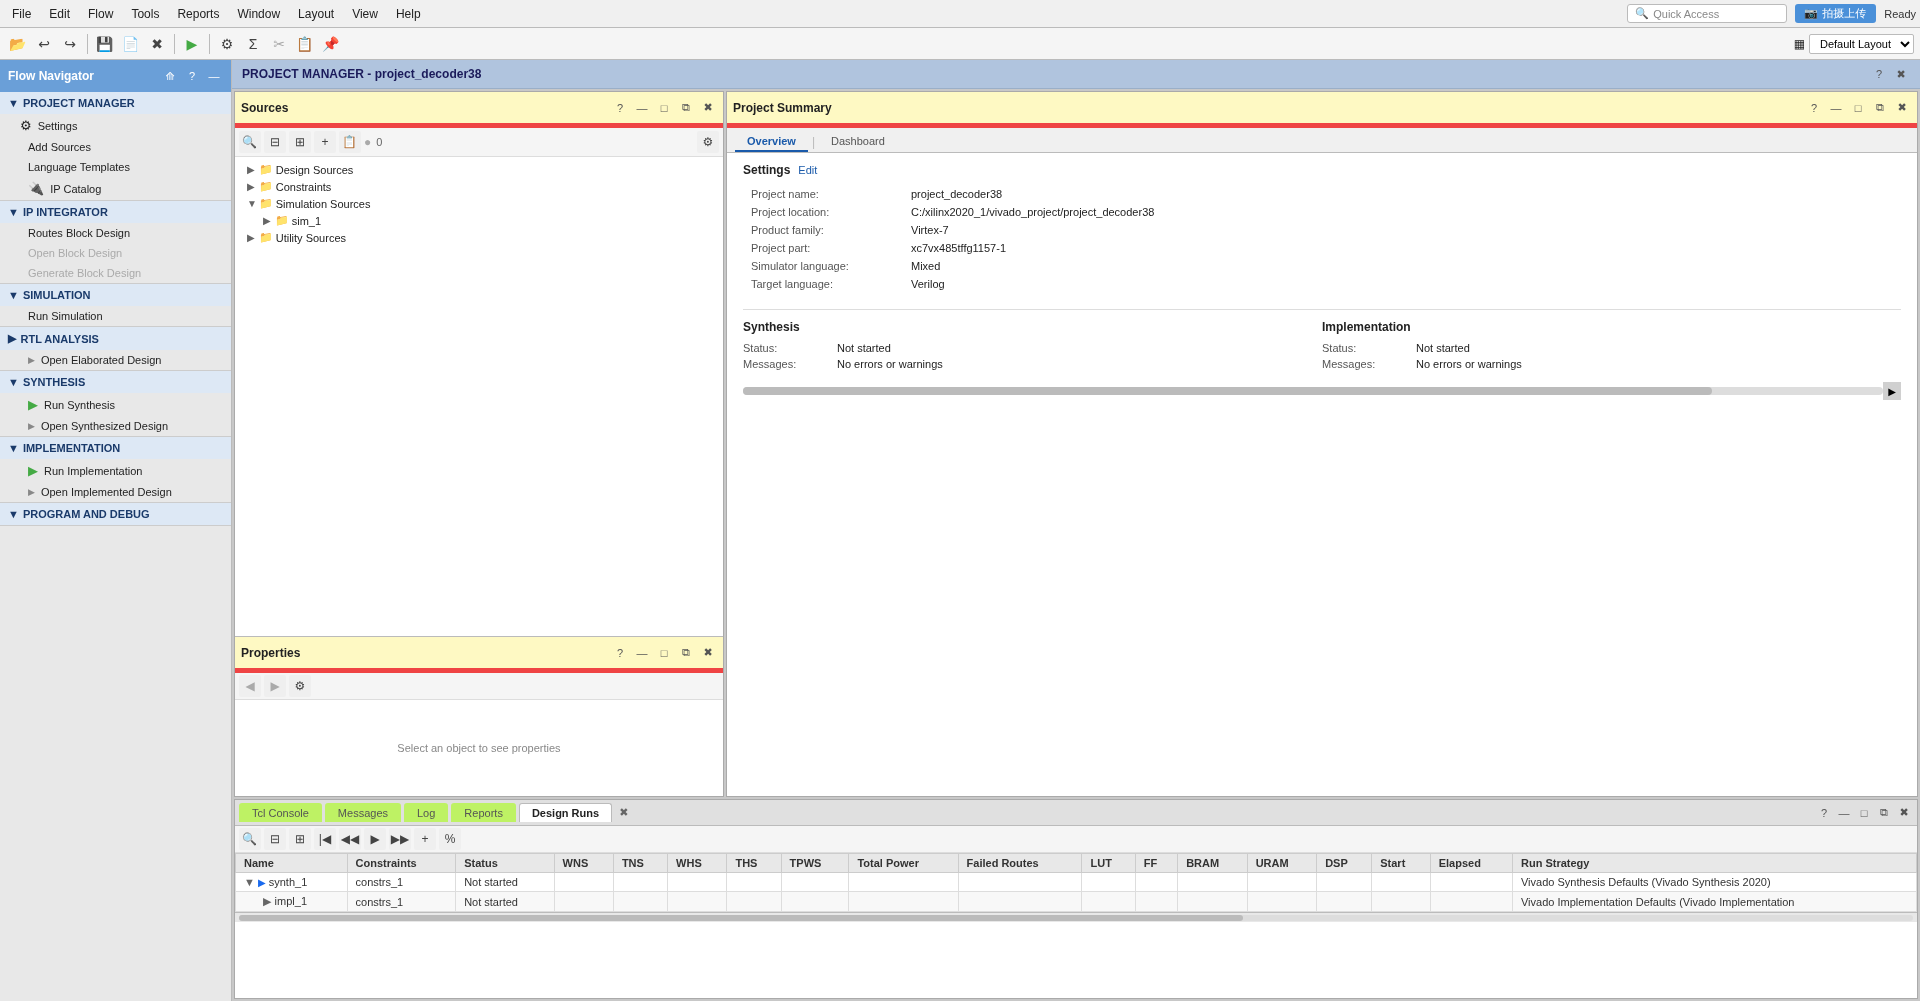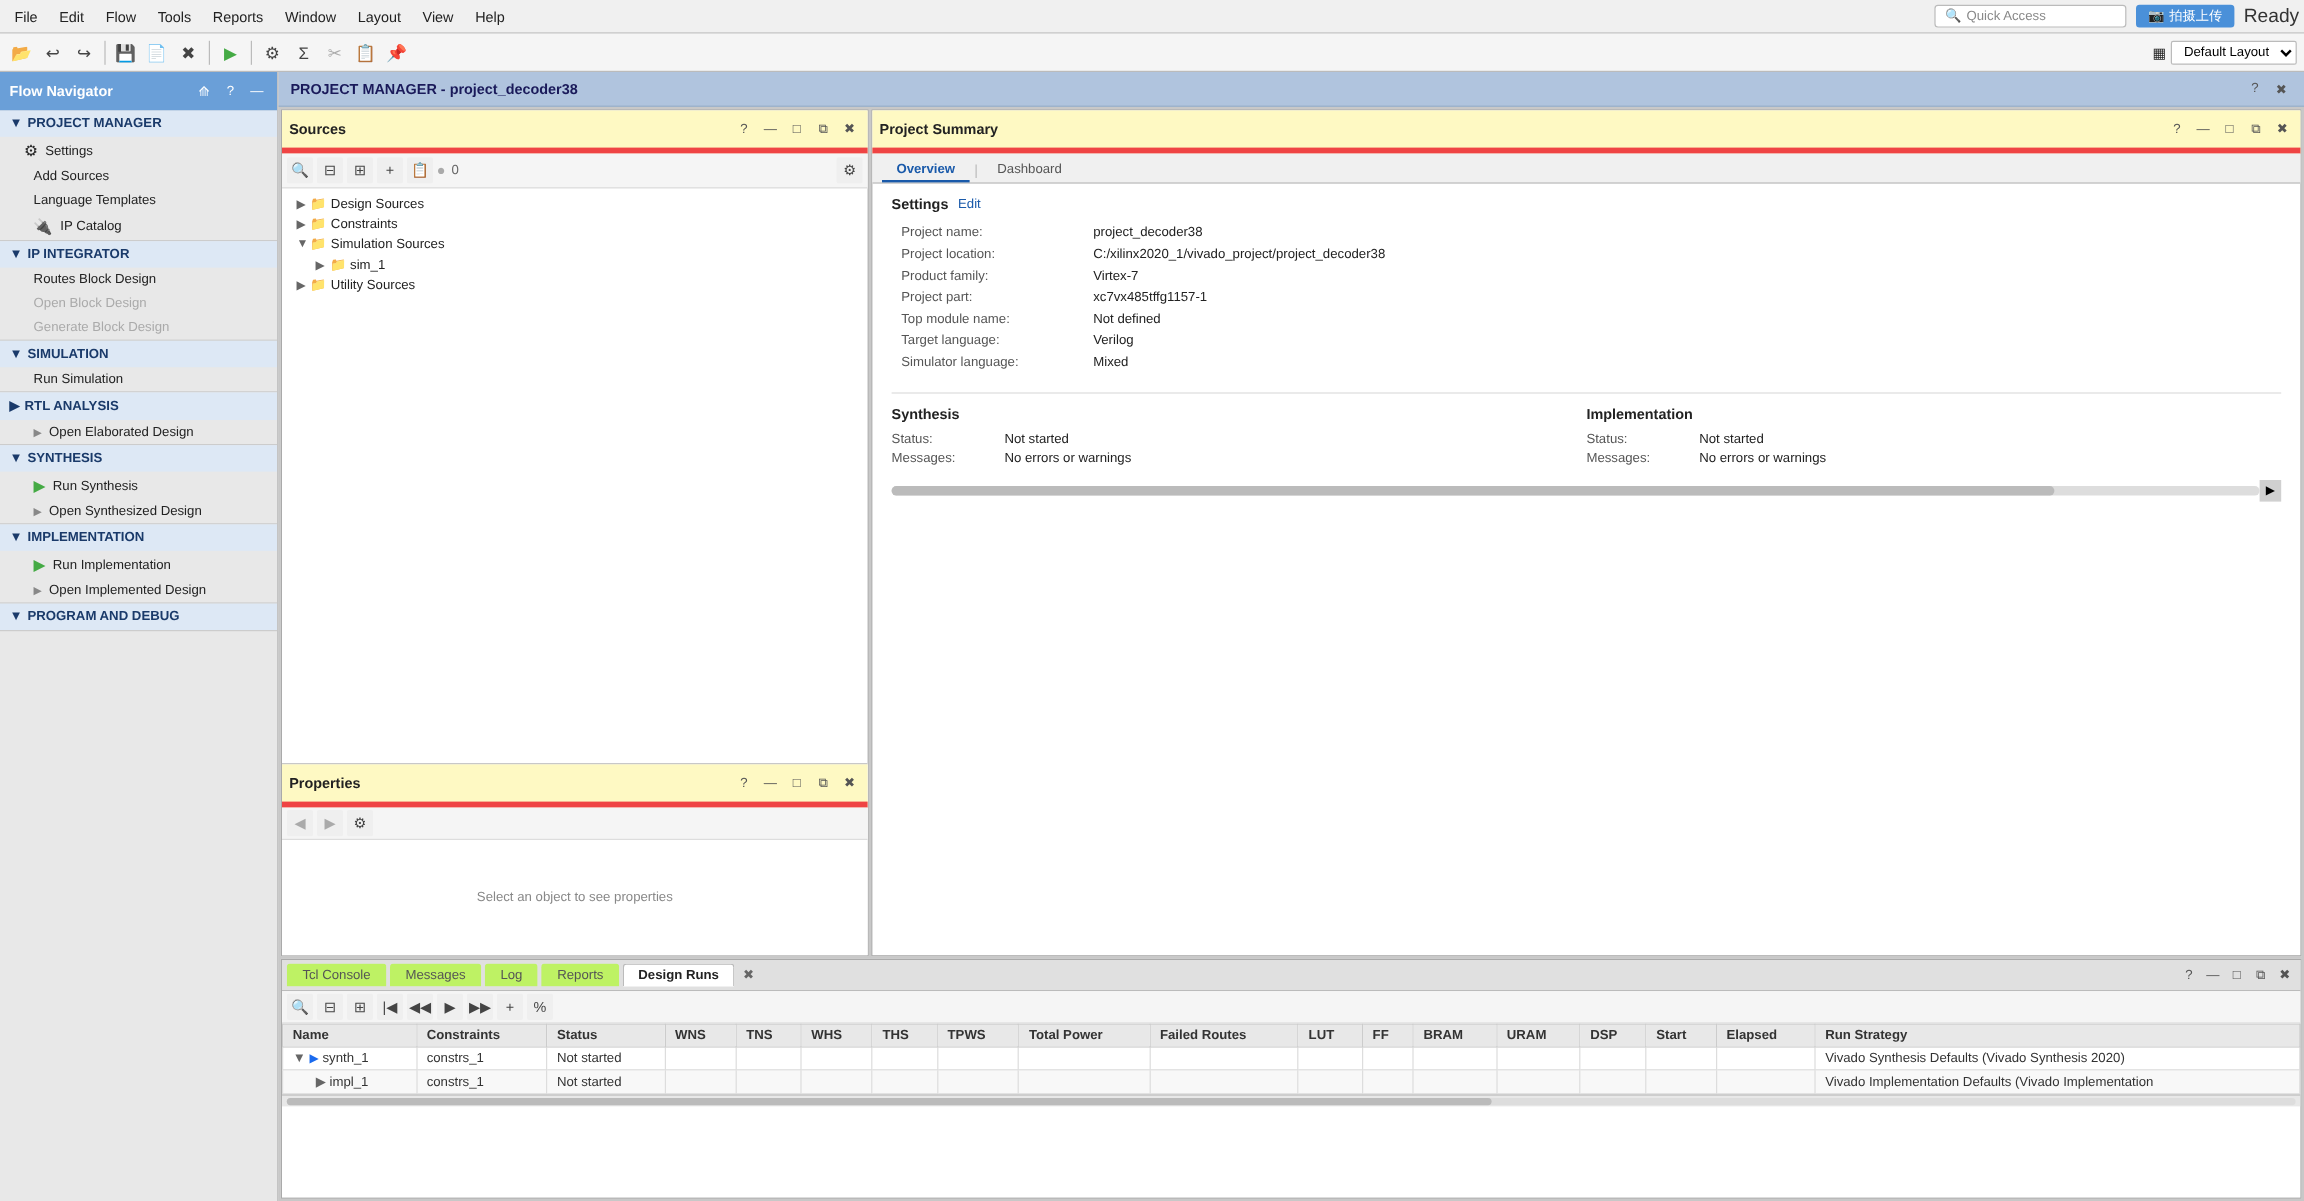--- a/index.html
+++ b/index.html
@@ -4,21 +4,21 @@
   <style>
     * { box-sizing: border-box; margin: 0; padding: 0; }
     body { font-family: 'Segoe UI', Arial, sans-serif; font-size: 12px; background: #d4d4d4; color: #222; overflow: hidden; }
 
     
     .menubar { display: flex; align-items: center; background: #f0f0f0; border-bottom: 1px solid #bbb; height: 28px; padding: 0 4px; gap: 2px; }
     .menubar-item { padding: 2px 8px; cursor: pointer; font-size: 12px; border-radius: 2px; }
     .menubar-right { margin-left: auto; display: flex; align-items: center; gap: 8px; }
     .quick-access { display: flex; align-items: center; background: #fff; border: 1px solid #bbb; border-radius: 3px; padding: 2px 8px; gap: 4px; font-size: 11px; color: #888; width: 160px; }
     .upload-btn { background: #4a90d9; color: #fff; border: none; border-radius: 3px; padding: 2px 10px; font-size: 11px; cursor: pointer; display: flex; align-items: center; gap: 4px; }
-    .ready-label { font-size: 16px; color: #333; }
+    .ready-label { font-size: 11px; color: #333; }
 
     
     .toolbar { display: flex; align-items: center; background: #f5f5f5; border-bottom: 1px solid #bbb; height: 32px; padding: 0 6px; gap: 2px; }
     .toolbar-btn { width: 24px; height: 24px; display: flex; align-items: center; justify-content: center; cursor: pointer; border-radius: 2px; font-size: 14px; color: #444; border: none; background: none; }
     .toolbar-sep { width: 1px; background: #bbb; height: 20px; margin: 0 3px; }
     .toolbar-right { margin-left: auto; display: flex; align-items: center; gap: 4px; }
     .layout-select { font-size: 11px; border: 1px solid #bbb; background: #fff; padding: 2px 6px; border-radius: 2px; }
 
     
     .main-layout { display: flex; height: calc(100vh - 60px); }
@@ -400,30 +400,26 @@
             </tr>
             <tr>
               <td>Product family:</td>
               <td>Virtex-7</td>
             </tr>
             <tr>
               <td>Project part:</td>
               <td class="link-blue">xc7vx485tffg1157-1</td>
             </tr>
             <tr>
-              <td>Top module name:</td>
-              <td class="link-orange">Not defined</td>
+              <td>Simulator language:</td>
+              <td class="link-mixed">Mixed</td>
             </tr>
             <tr>
               <td>Target language:</td>
               <td class="link-blue">Verilog</td>
-            </tr>
-            <tr>
-              <td>Simulator language:</td>
-              <td class="link-mixed">Mixed</td>
             </tr>
           </tbody>
             </table>
 
           <div class="ps-synth-impl">
             <div class="ps-col">
               <div class="ps-col-title">Synthesis</div>
               <div class="ps-row">
                 <span class="ps-label">Status:</span>
                 <span class="ps-value">Not started</span>

